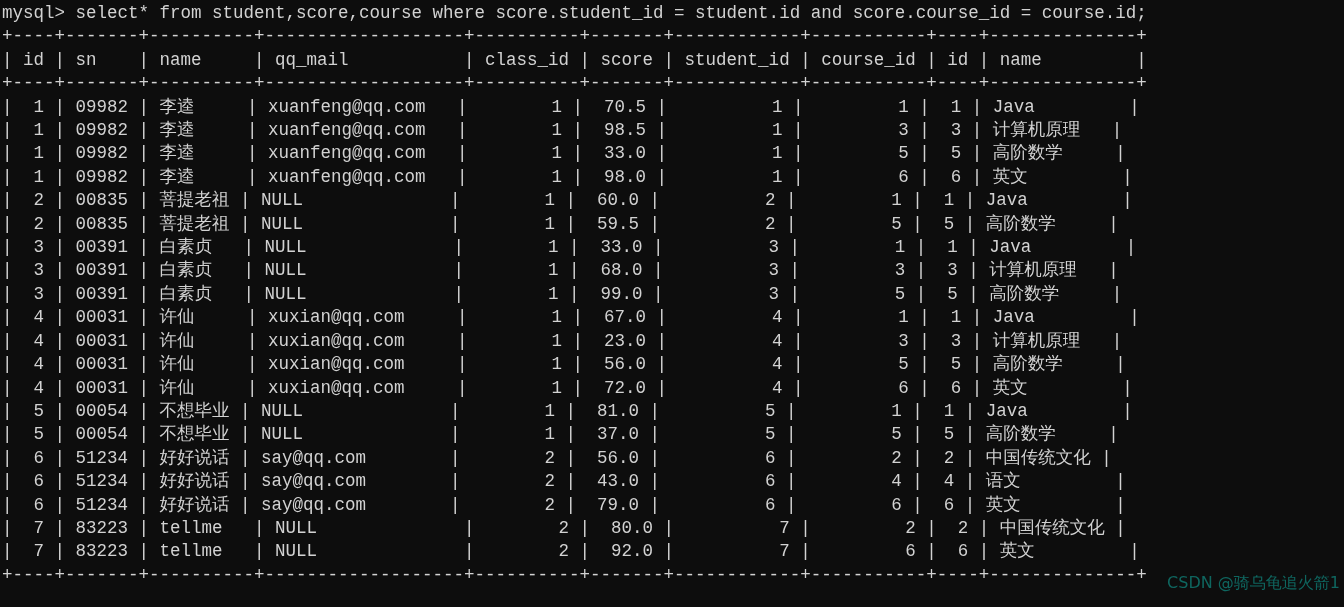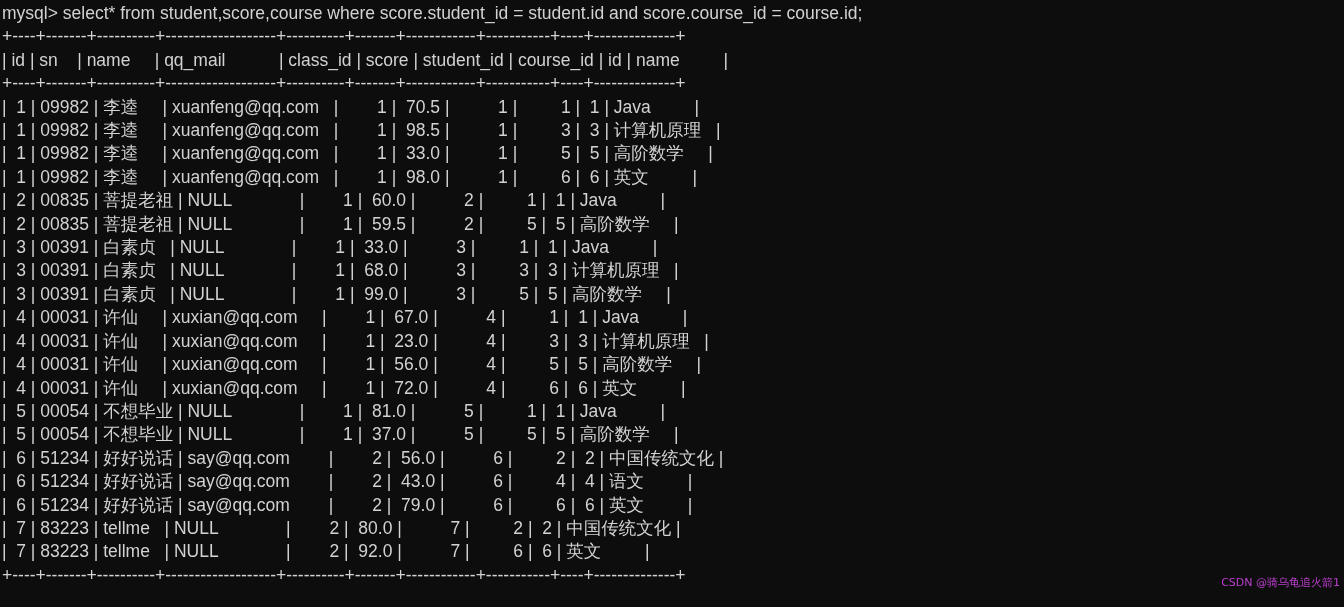--- a/index.html
+++ b/index.html
@@ -18,34 +18,34 @@
     line-height: 23.4px;
     letter-spacing: 0px;
     overflow: hidden;
     position: relative;
     box-sizing: border-box;
     padding: 2px 0 0 0;
   }
   pre#console-output {
     margin: 0;
     padding: 0 0 0 2px;
-    font-family: Liberation Sans, sans-serif;
+    font-family: Liberation Mono, monospace;
     font-size: inherit;
     line-height: inherit;
     color: inherit;
     white-space: pre;
     tab-size: 8;
   }
   .watermark {
     position: absolute;
     right: 4px;
     bottom: 14px;
-    color: #d946ef;
+    color: #0f766e;
     font-family: "DejaVu Sans", "Liberation Sans", sans-serif;
-    font-size: 11px;
+    font-size: 16px;
     line-height: 20px;
     opacity: 0.85;
     pointer-events: none;
     white-space: pre;
     margin-top: 31px;
   }
 </style>
 </head>
 <body>
 

